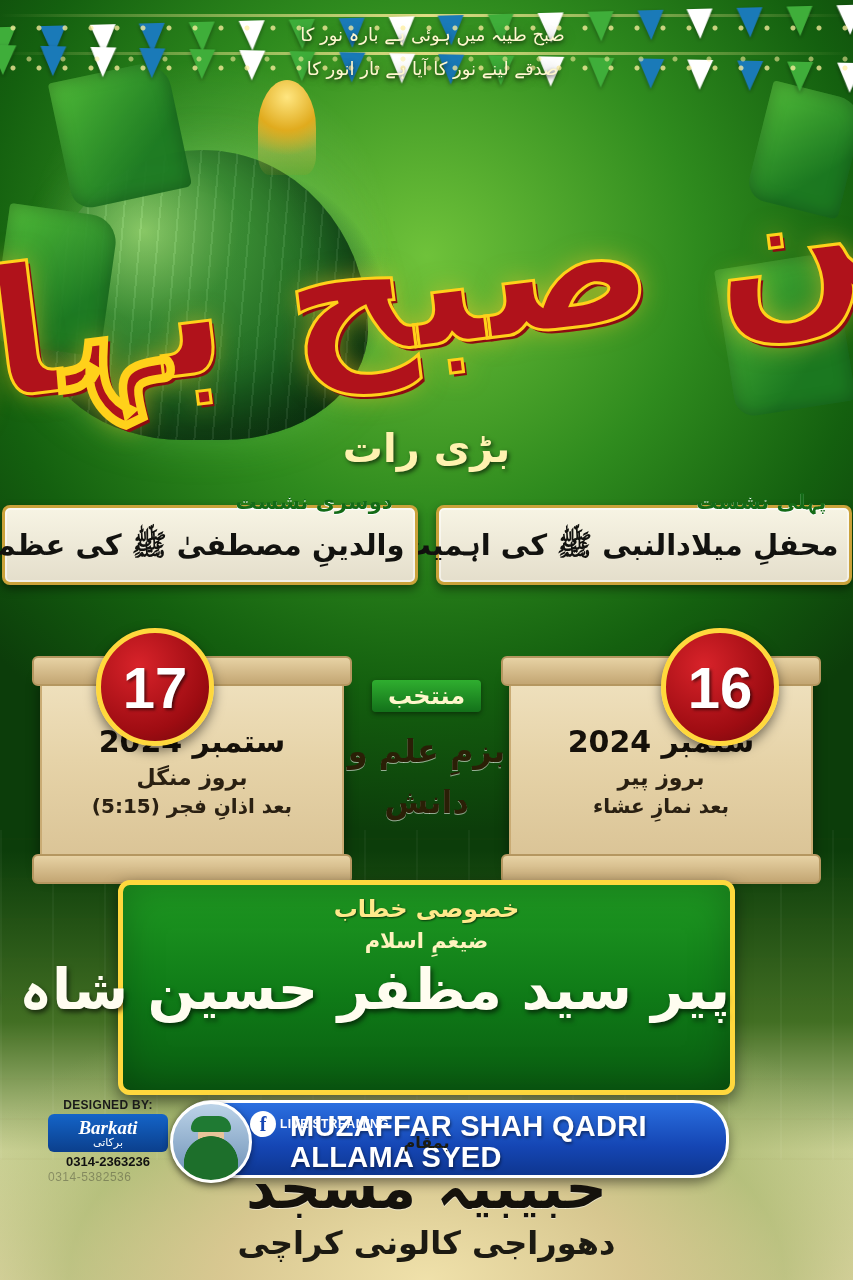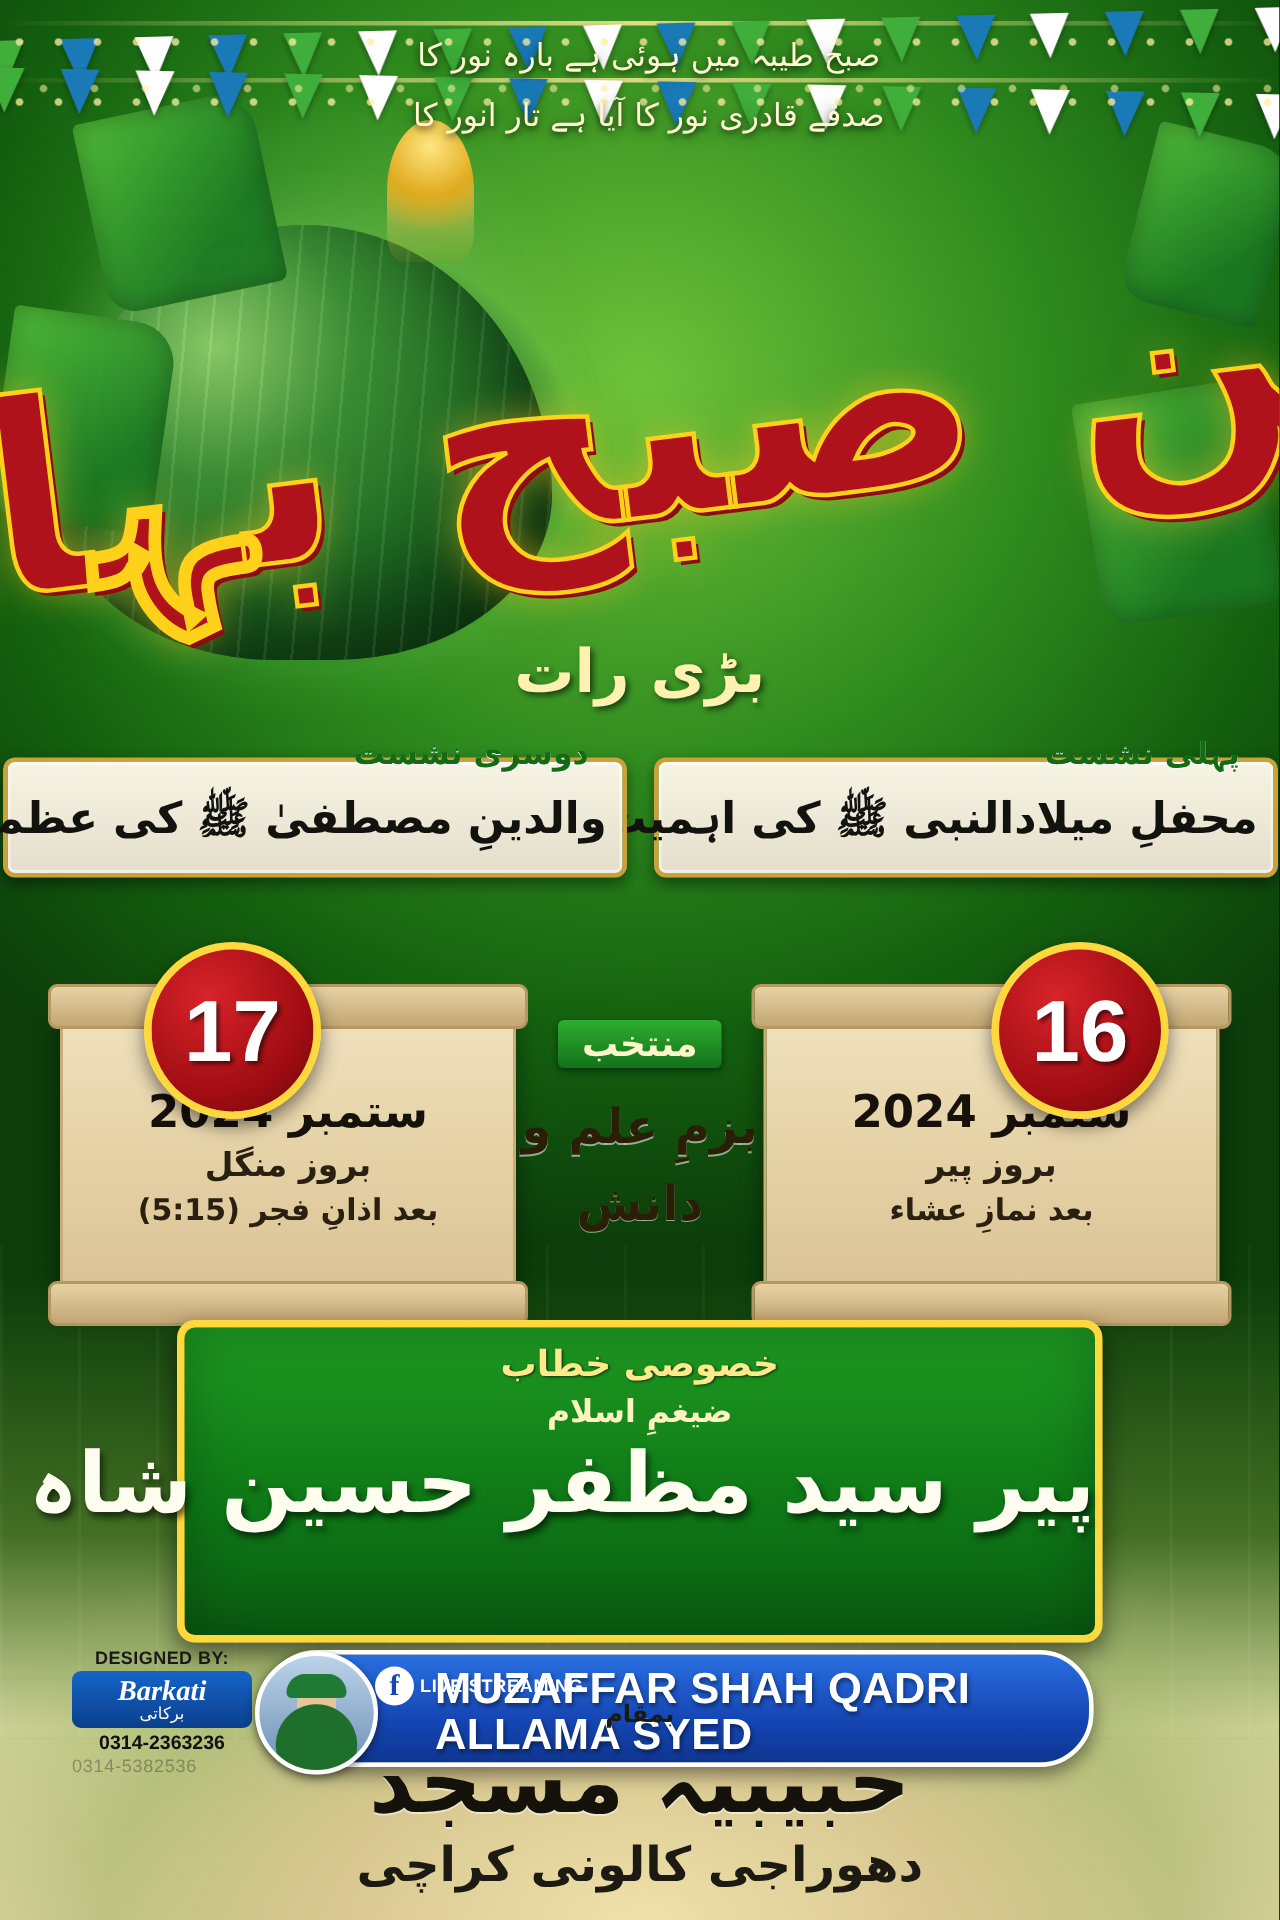--- a/index.html
+++ b/index.html
@@ -130,21 +130,21 @@
   }
 
   
   .couplet {
     position: absolute;
     top: 18px; right: 0; left: 12px;
     text-align: center;
     direction: rtl;
     color: #fff7cf;
     text-shadow: 0 2px 4px rgba(0,0,0,.6), 0 0 14px rgba(0,0,0,.4);
-    font-size: 21px;
+    font-size: 18px;
     line-height: 1.9;
     font-family: "DejaVu Sans", "Liberation Sans", sans-serif;
     letter-spacing: .5px;
   }
   .couplet div { white-space: nowrap; }
 
   
   .title-wrap {
     position: absolute;
     top: 105px; left: 0; right: 0;
@@ -570,21 +570,21 @@
         <span class="pennant"></span>
       <span class="pennant"></span>
         <span class="pennant"></span>
         <span class="pennant"></span>
     </div>
     <div class="lights"></div>
   </div>
 
   <div class="couplet">
     <div>صبح طیبہ میں ہوئی ہے بارہ نور کا</div>
-    <div>صدقے قادری نور کا آیا ہے تار انور کا</div>
+    <div>صدقے لینے نور کا آیا ہے تار انور کا</div>
   </div>
 
   <div class="title-wrap">
     <div class="title-main">جشن صبح بہاراں</div>
     <div class="title-sub">بڑی رات</div>
   </div>
 
   <div class="sessions">
     <div class="session">
       <div class="s-kicker">پہلی نشست</div>

